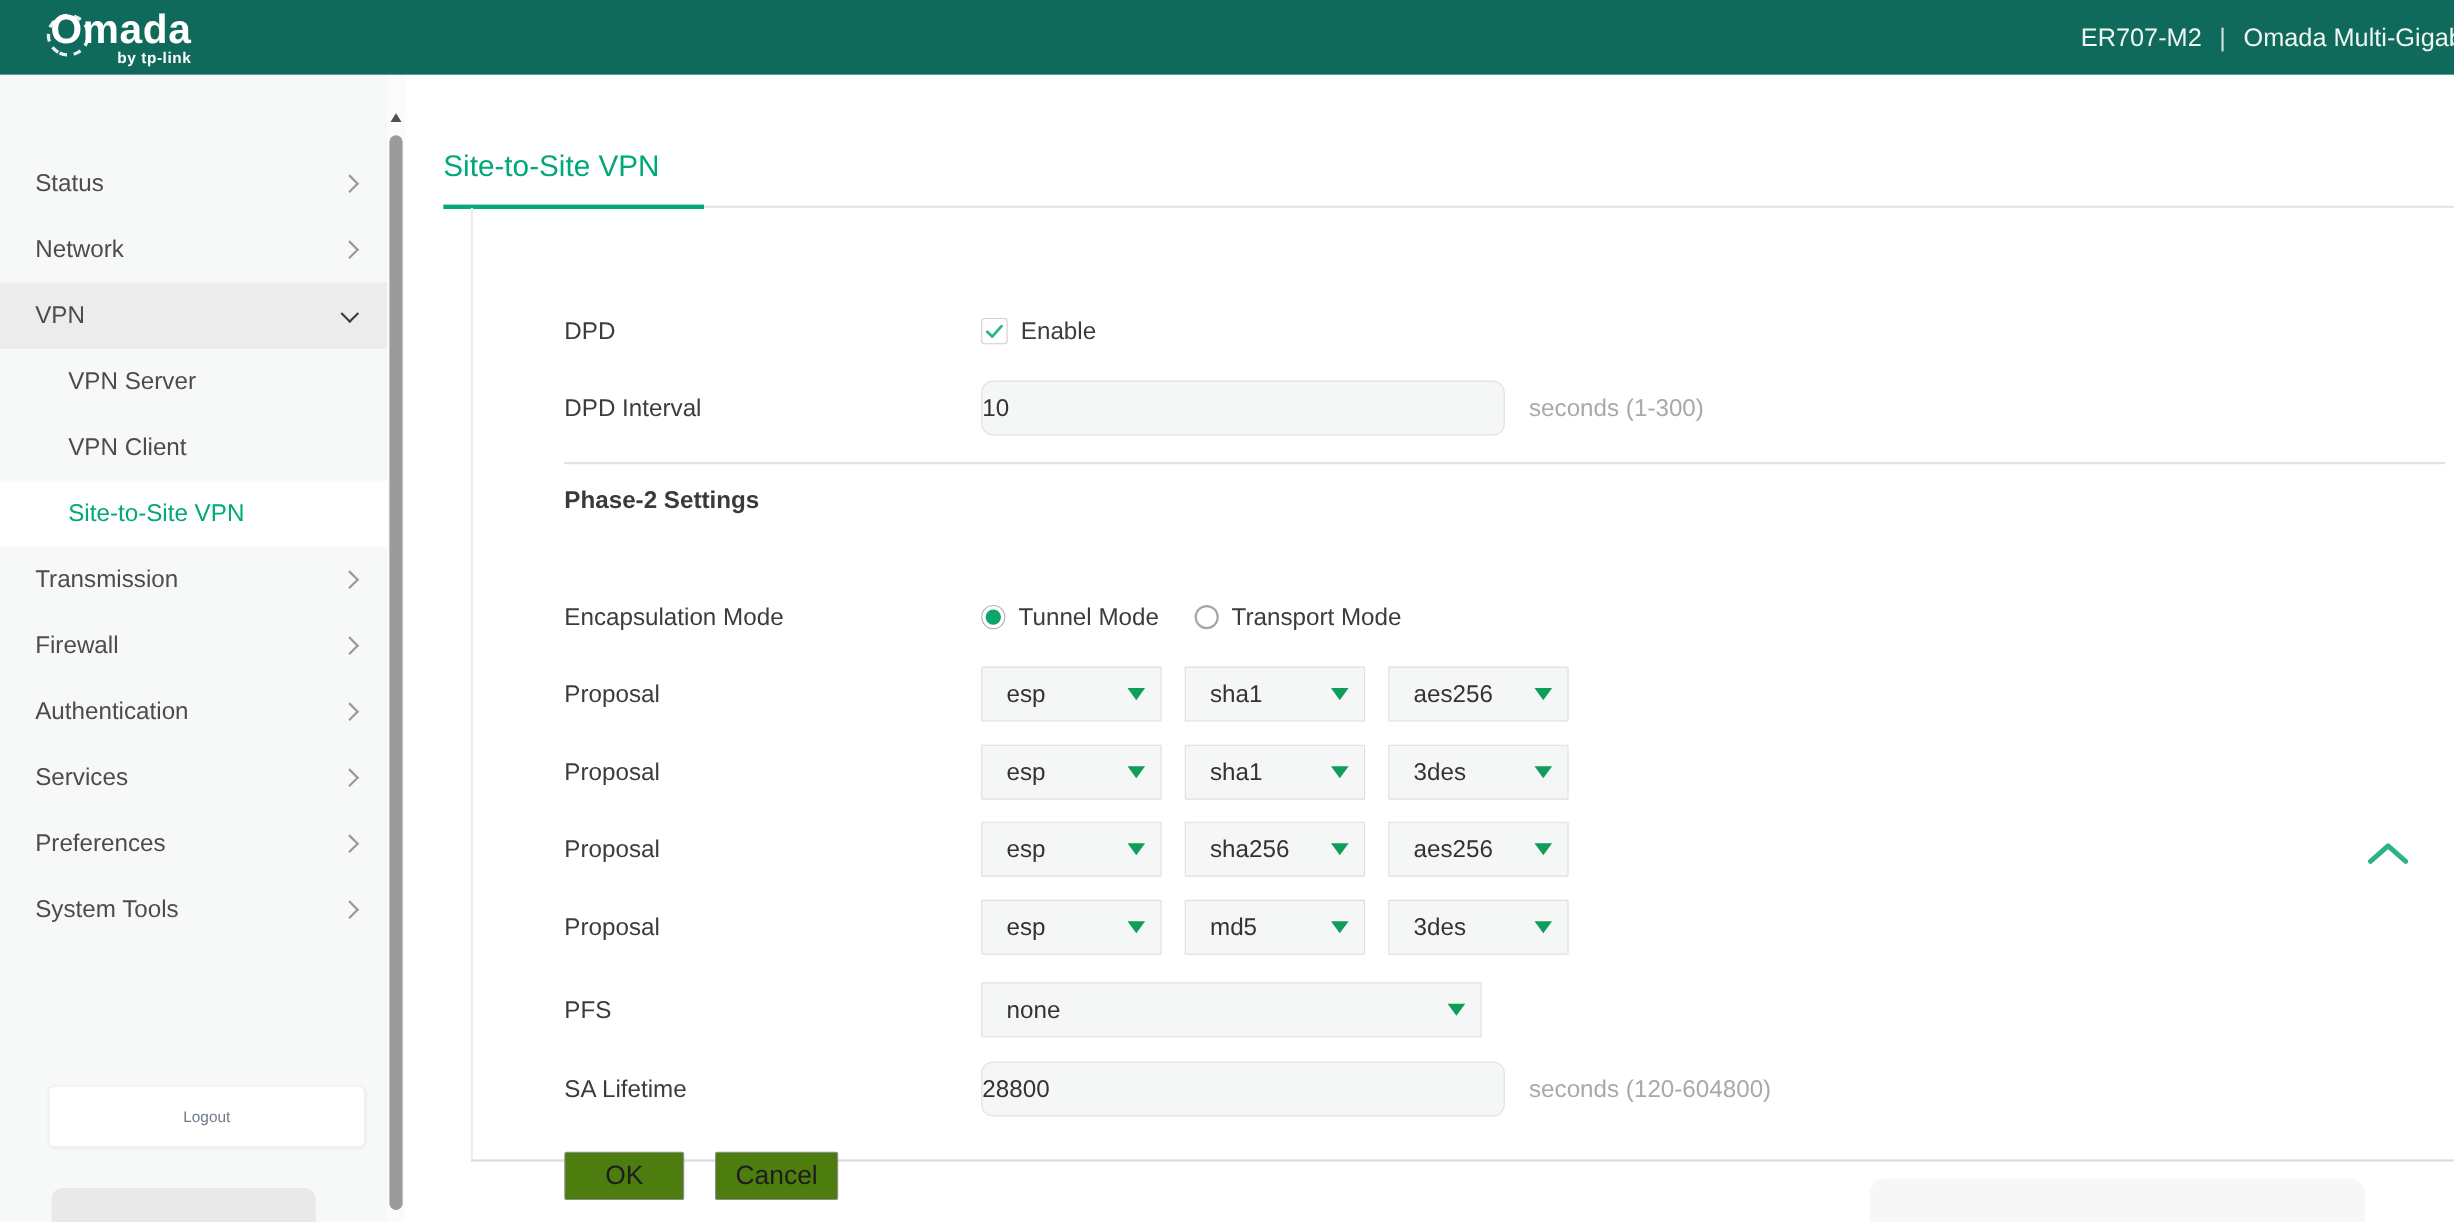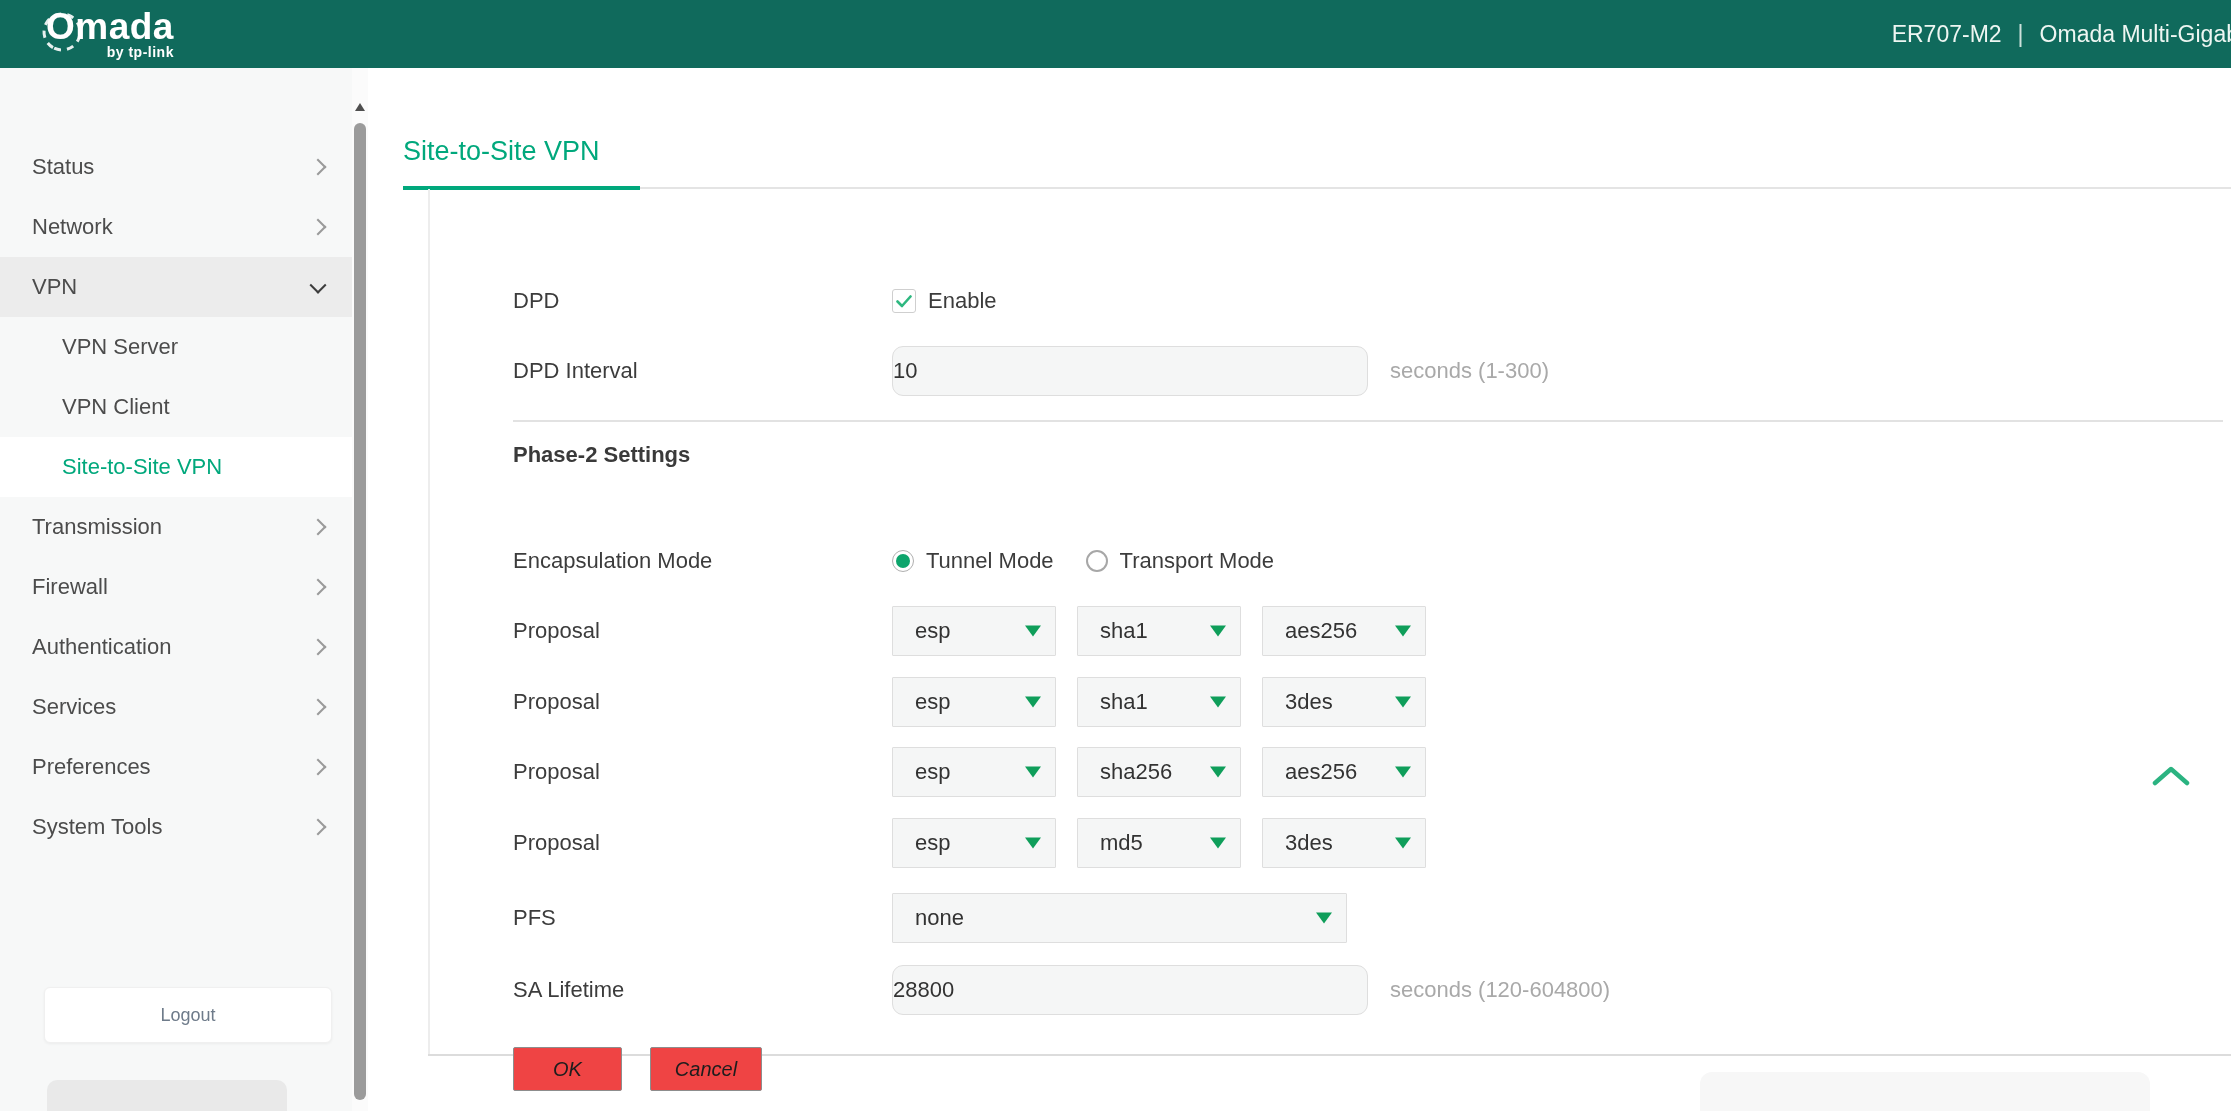--- a/index.html
+++ b/index.html
@@ -23,21 +23,21 @@
              font-size:22px; color:#4c4c4c; cursor:pointer; }
   .sb-item.expanded { background:#ececec; }
   .sb-sub { padding-left:62px; }
   .sb-sub.active { background:#ffffff; color:#00a87c; }
   .chev { position:absolute; right:28px; top:50%; width:12px; height:12px;
           border-right:2.5px solid #9a9a9a; border-bottom:2.5px solid #9a9a9a; }
   .chev.right { transform:translateY(-50%) rotate(-45deg); }
   .chev.down  { transform:translateY(-65%) rotate(45deg); border-color:#3c3c3c; }
   .logout-btn { position:absolute; left:44px; top:919px; width:288px; height:56px; background:#ffffff;
                 border:1px solid #f0f0f0; border-radius:6px; box-shadow:0 1px 3px rgba(0,0,0,.05);
-                display:flex; align-items:center; justify-content:center; font-size:18px; color:#6e7b8a; cursor:pointer; }
+                display:flex; align-items:center; justify-content:center; font-size:14px; color:#6e7b8a; cursor:pointer; }
   .sb-blob { position:absolute; left:47px; top:1012px; width:240px; height:99px; background:#e9e9e9; border-radius:10px; }
 
   
   .vscroll { position:absolute; left:352px; top:68px; width:16px; height:1043px; background:#fbfbfb; }
   .vscroll-up { position:absolute; left:3px; top:35px; width:0; height:0;
                 border-left:5px solid transparent; border-right:5px solid transparent; border-bottom:8px solid #4f4f4f; }
   .vscroll-thumb { position:absolute; left:2px; top:55px; width:12px; height:977px; background:#9b9b9b; border-radius:7px; }
 
   
   .content { position:absolute; left:368px; top:68px; width:1863px; height:1043px; background:#ffffff; }
@@ -70,22 +70,22 @@
   .radio.unsel { border:2px solid #a7a7a7; }
   .radio-label { margin-left:12px; font-size:22px; color:#3c3c3c; }
 
   .dropdown { position:relative; height:50px; background:#f5f6f6; border:1px solid #dedede; border-radius:1px;
               display:flex; align-items:center; padding-left:22px; font-size:22px; color:#333; cursor:pointer; }
   .dd-sm { width:164px; margin-right:21px; }
   .dd-wide { width:455px; }
   .tri { position:absolute; right:14px; top:50%; transform:translateY(-50%); width:0; height:0;
          border-left:8px solid transparent; border-right:8px solid transparent; border-top:11px solid #0f9e5a; }
 
-  .btn { height:44px; background:#ef4444; border:1.5px solid #8d8d8d; border-radius:2px;
-         font-family:"Liberation Sans",sans-serif; font-size:20px; color:#1d1d1d; cursor:pointer;font-style:italic; }
+  .btn { height:44px; background:#4d7c0f; border:1.5px solid #8d8d8d; border-radius:2px;
+         font-family:"Liberation Sans",sans-serif; font-size:24px; color:#1d1d1d; cursor:pointer; }
   .btn-ok { position:absolute; left:145px; top:979px; width:109px; }
   .btn-cancel { position:absolute; left:282px; top:979px; width:112px; }
 
   .collapse-icon { position:absolute; left:1784px; top:697px; cursor:pointer; }
   .corner-blob { position:absolute; left:1332px; top:1004px; width:450px; height:107px; background:#f7f7f7; border-radius:12px; }
 
   
   .r-dpd { top:208px; } .r-dpdi { top:278px; } .r-encap { top:468px; }
   .r-p1 { top:538px; } .r-p2 { top:609px; } .r-p3 { top:679px; } .r-p4 { top:750px; }
   .r-pfs { top:825px; } .r-sa { top:897px; }

